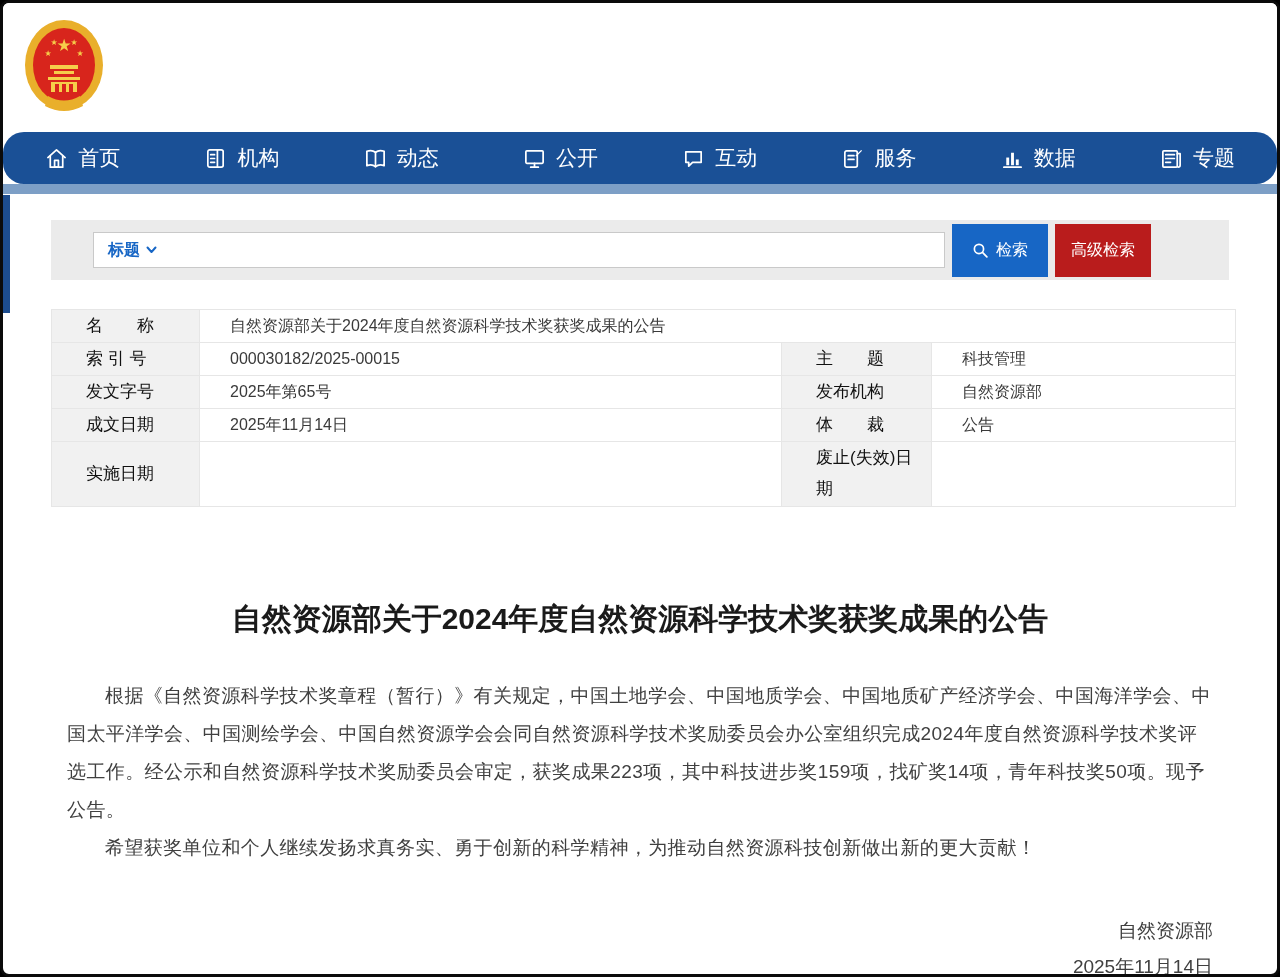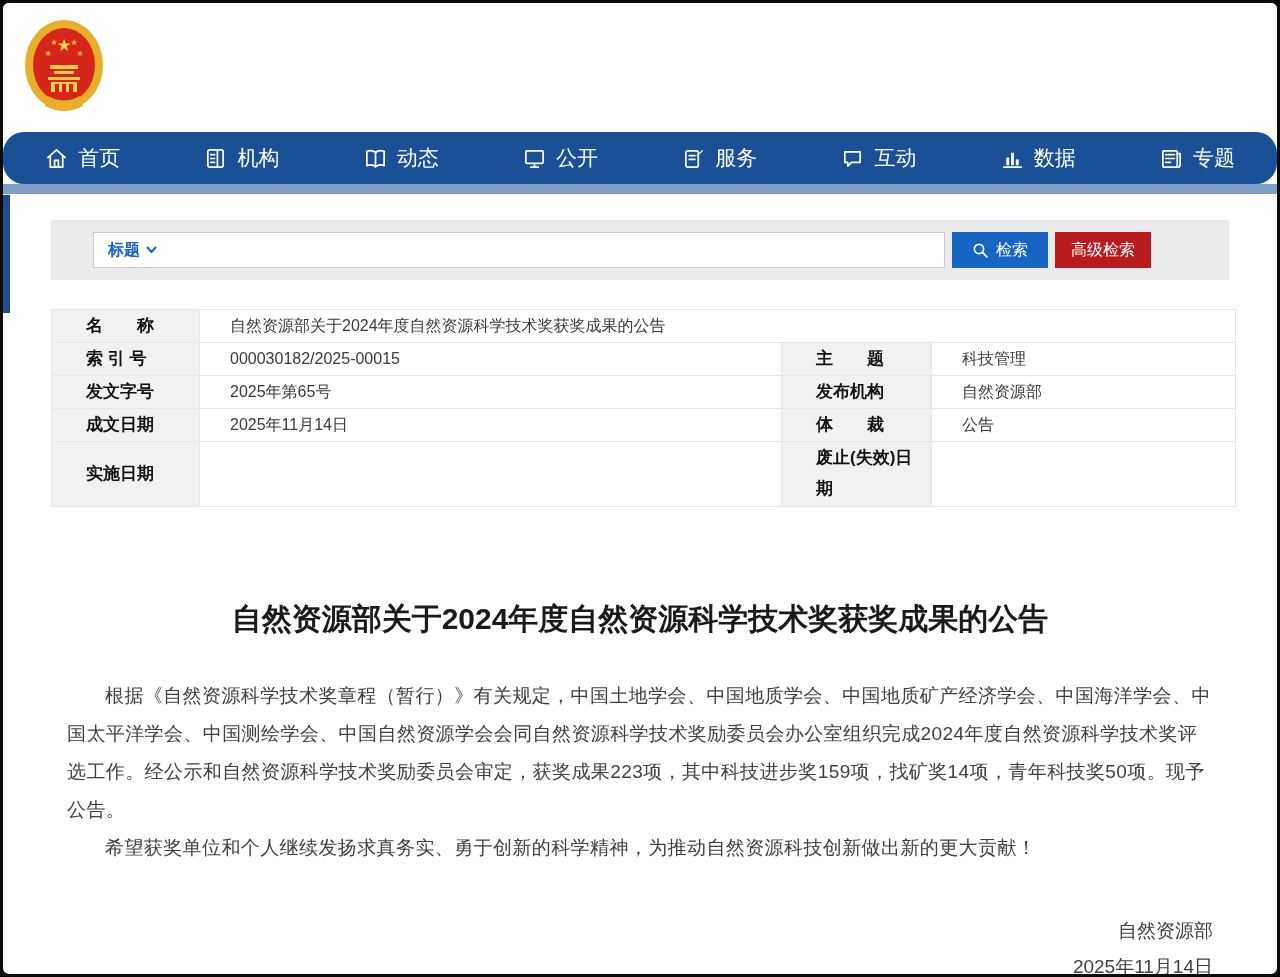--- a/index.html
+++ b/index.html
@@ -24,31 +24,31 @@
   .nav-icon svg { width:23px; height:23px; stroke:#fff; fill:none; stroke-width:1.8; stroke-linecap:round; stroke-linejoin:round; }
   .strip { height:10px; background:#7d9fc6; }
   .left-accent { position:absolute; left:0; top:192px; width:7px; height:118px; background:#1d4d8f; }
   
   .search-bar { margin:26px 48px 0 48px; height:60px; background:#ebebeb;
     display:flex; align-items:center; padding:0 78px 0 42px; gap:7px; }
   .search-input { flex:1; height:36px; background:#fff; border:1px solid #c9c9c9;
     display:flex; align-items:center; padding:16px 14px; cursor:text; }
   .field-sel { display:flex; align-items:center; gap:6px; color:#1766c5; font-size:16px; font-weight:bold; cursor:pointer; }
   .field-sel svg { width:11px; height:8px; stroke:#1766c5; fill:none; stroke-width:2; stroke-linecap:round; stroke-linejoin:round; }
-  .btn { height:36px; border:none; color:#fff; font-size:16px; cursor:pointer;
+  .btn { height:53px; border:none; color:#fff; font-size:16px; cursor:pointer;
     display:flex; align-items:center; justify-content:center; gap:7px;
     font-family:"Liberation Sans","DejaVu Sans",sans-serif; }
   .btn-search { width:96px; background:#1766c5; }
   .btn-adv { width:96px; background:#b91c1c; }
   .btn-search svg { width:17px; height:17px; stroke:#fff; fill:none; stroke-width:2; stroke-linecap:round; }
   
   .meta { margin:29px 48px 0 48px; width:1184px; border-collapse:collapse; table-layout:fixed; }
   .meta th, .meta td { border:1px solid #e6e6e6; vertical-align:middle; }
   .meta th { background:#f1f1f1; font-size:17px; color:#111; text-align:left;
-    padding:0 6px 0 34px; font-weight:bold; line-height:1.8; }
+    padding:0 6px 0 34px; font-weight:normal; line-height:1.8; }
   .meta td { font-size:16px; color:#3a3a3a; padding:0 10px 0 30px; background:#fff; }
   .meta tr { height:33px; }
   .meta tr.tall { height:65px; }
   
   .article-title { margin:88px auto 0 auto; max-width:880px; text-align:center;
     font-size:30px; font-weight:bold; color:#1a1a1a; line-height:1.6;
     font-family:"Liberation Sans","DejaVu Sans",sans-serif; }
   .article-body { margin:34px 64px 0 64px; }
   .article-body p { font-size:19px; color:#404040; line-height:2.0; text-indent:2em; letter-spacing:0.4px; }
   .sig { margin:46px 64px 0 0; text-align:right; font-size:19px; color:#404040; line-height:1.9; }
@@ -116,35 +116,35 @@
             <rect x="3" y="4" width="18" height="13" rx="1"></rect>
             <line x1="12" y1="17" x2="12" y2="21"></line>
             <line x1="8" y1="21" x2="16" y2="21"></line>
           </svg>
       </span>
       <span>公开</span>
     </a>
     <a class="nav-item">
       <span class="nav-icon">
         <svg viewBox="0 0 24 24">
+            <path d="M4 5 H20 V16 H11 L7 20 V16 H4 Z"></path>
+          </svg>
+      </span>
+      <span>互动</span>
+    </a>
+    <a class="nav-item">
+      <span class="nav-icon">
+        <svg viewBox="0 0 24 24">
             <rect x="4" y="4" width="13" height="17" rx="2"></rect>
             <line x1="7.5" y1="9" x2="13.5" y2="9"></line>
             <line x1="7.5" y1="13" x2="13.5" y2="13"></line>
             <path d="M15 9 L21 3 L22 4 L16 10 Z" fill="#fff" stroke="none"></path>
           </svg>
       </span>
       <span>服务</span>
-    </a>
-    <a class="nav-item">
-      <span class="nav-icon">
-        <svg viewBox="0 0 24 24">
-            <path d="M4 5 H20 V16 H11 L7 20 V16 H4 Z"></path>
-          </svg>
-      </span>
-      <span>互动</span>
     </a>
     <a class="nav-item">
       <span class="nav-icon">
         <svg viewBox="0 0 24 24">
             <line x1="3" y1="21" x2="21" y2="21"></line>
             <rect x="5.5" y="11" width="3" height="8" fill="#fff" stroke="none"></rect>
             <rect x="10.5" y="6" width="3" height="13" fill="#fff" stroke="none"></rect>
             <rect x="15.5" y="13" width="3" height="6" fill="#fff" stroke="none"></rect>
           </svg>
       </span>

